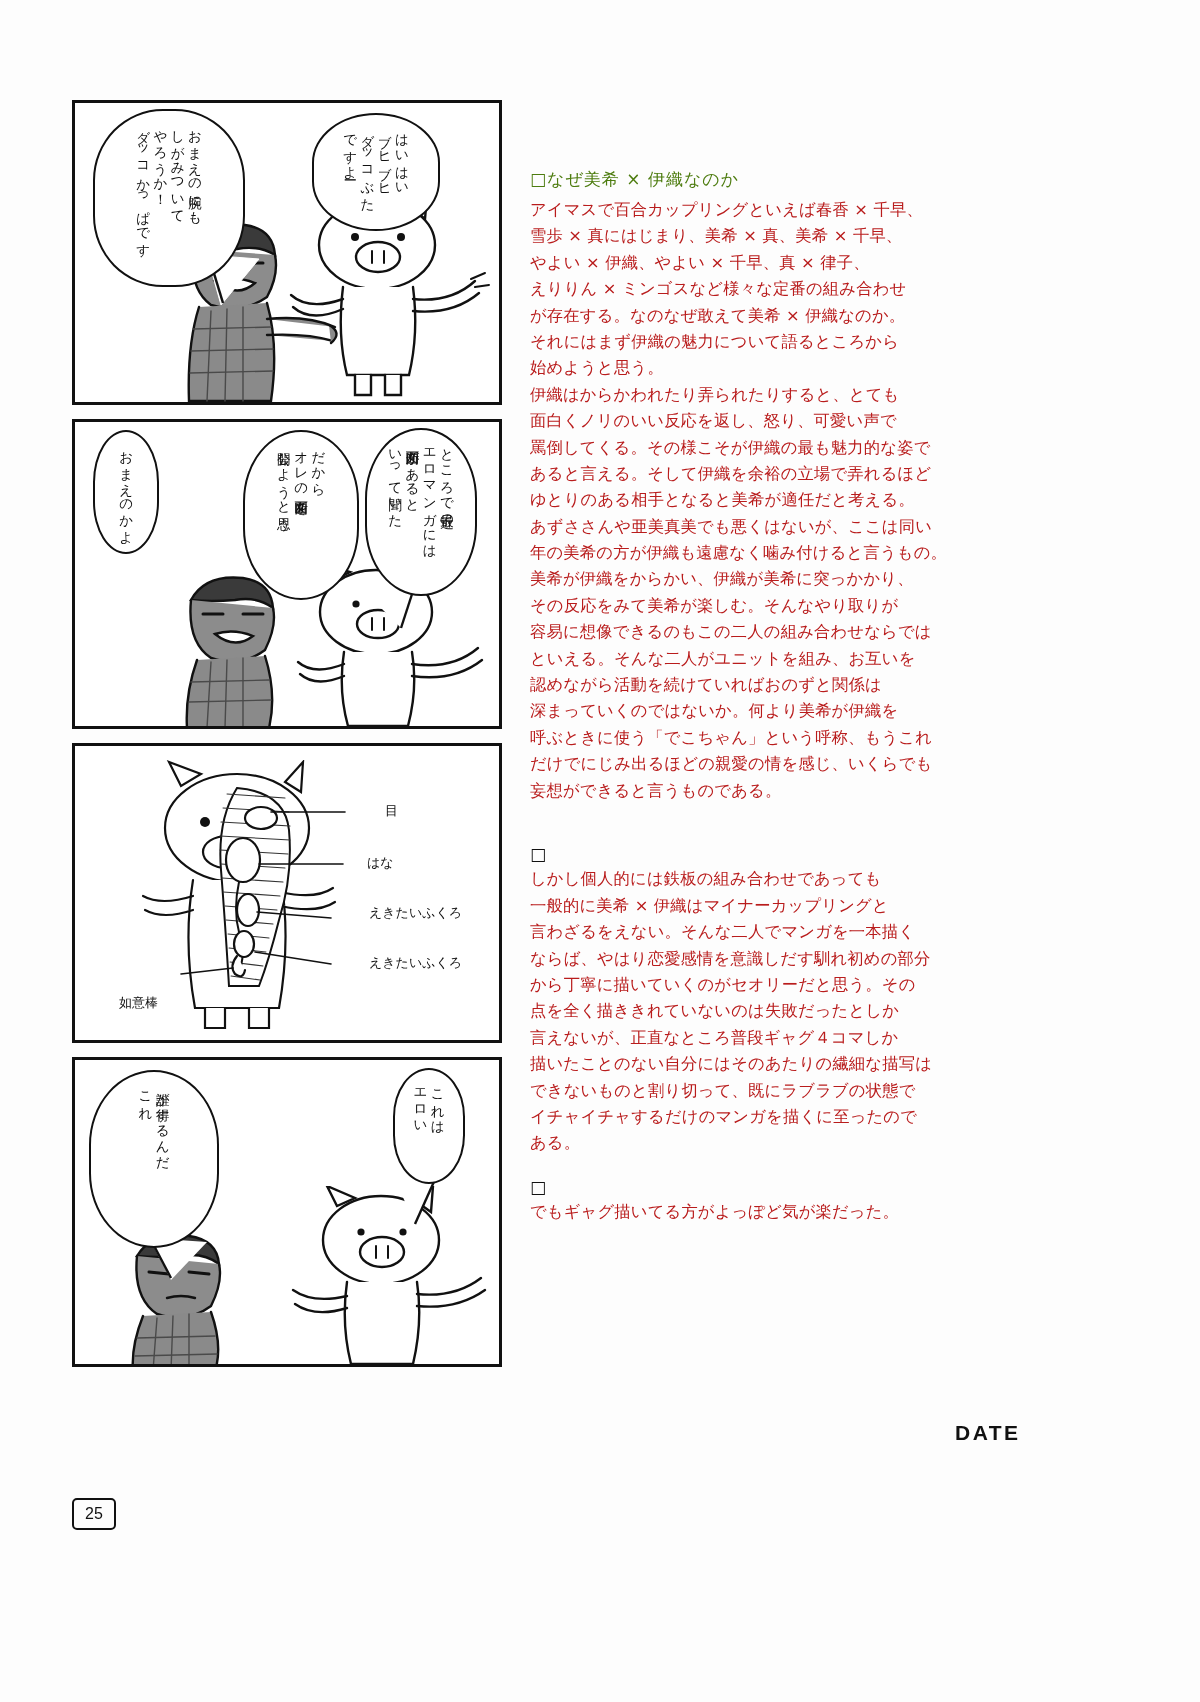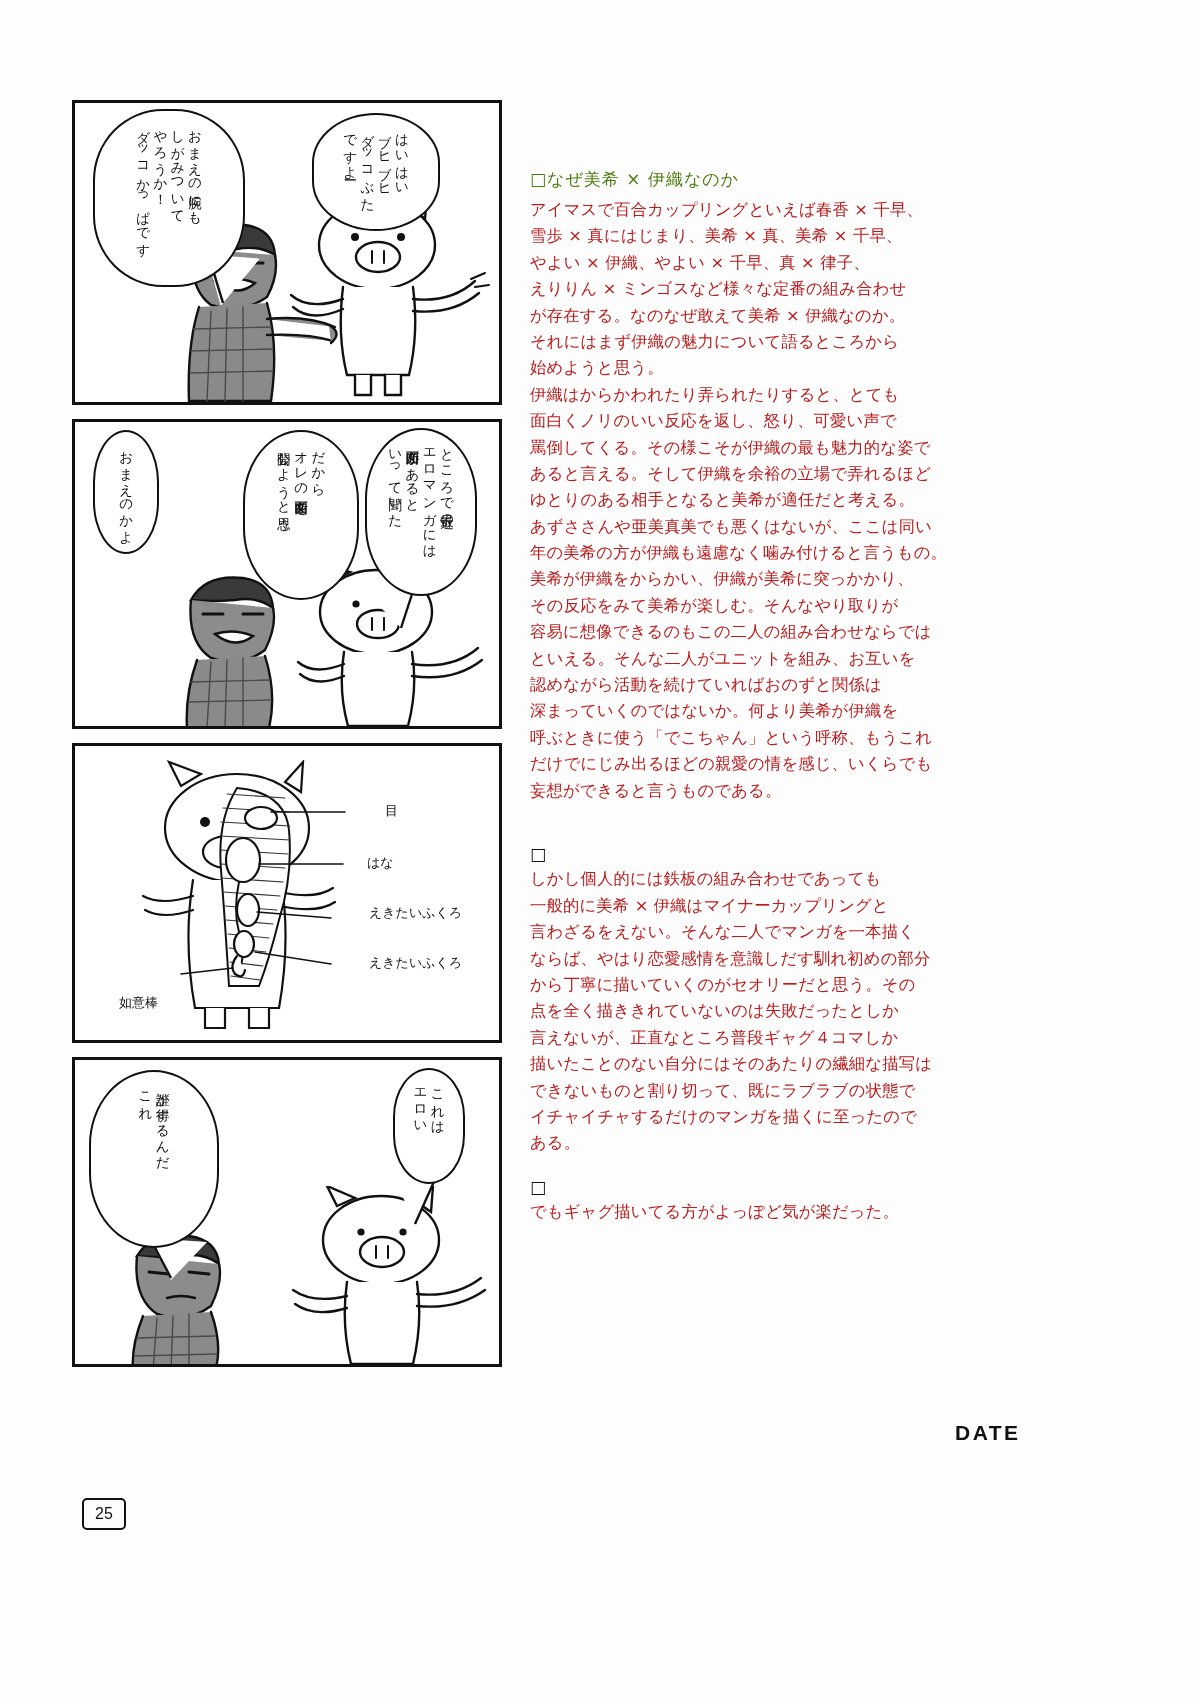--- a/index.html
+++ b/index.html
@@ -106,21 +106,21 @@
     font-size: 21px;
     font-weight: bold;
     letter-spacing: 2.5px;
     font-family: "Liberation Sans", sans-serif;
     color: #111;
   }
 
   
   #page-number {
     position: absolute;
-    left: 82px;
+    left: 72px;
     top: 1498px;
     width: 40px;
     height: 28px;
     border: 2px solid #111;
     border-radius: 5px;
     display: flex;
     align-items: center;
     justify-content: center;
     font-size: 16px;
     font-family: "Liberation Sans", sans-serif;

